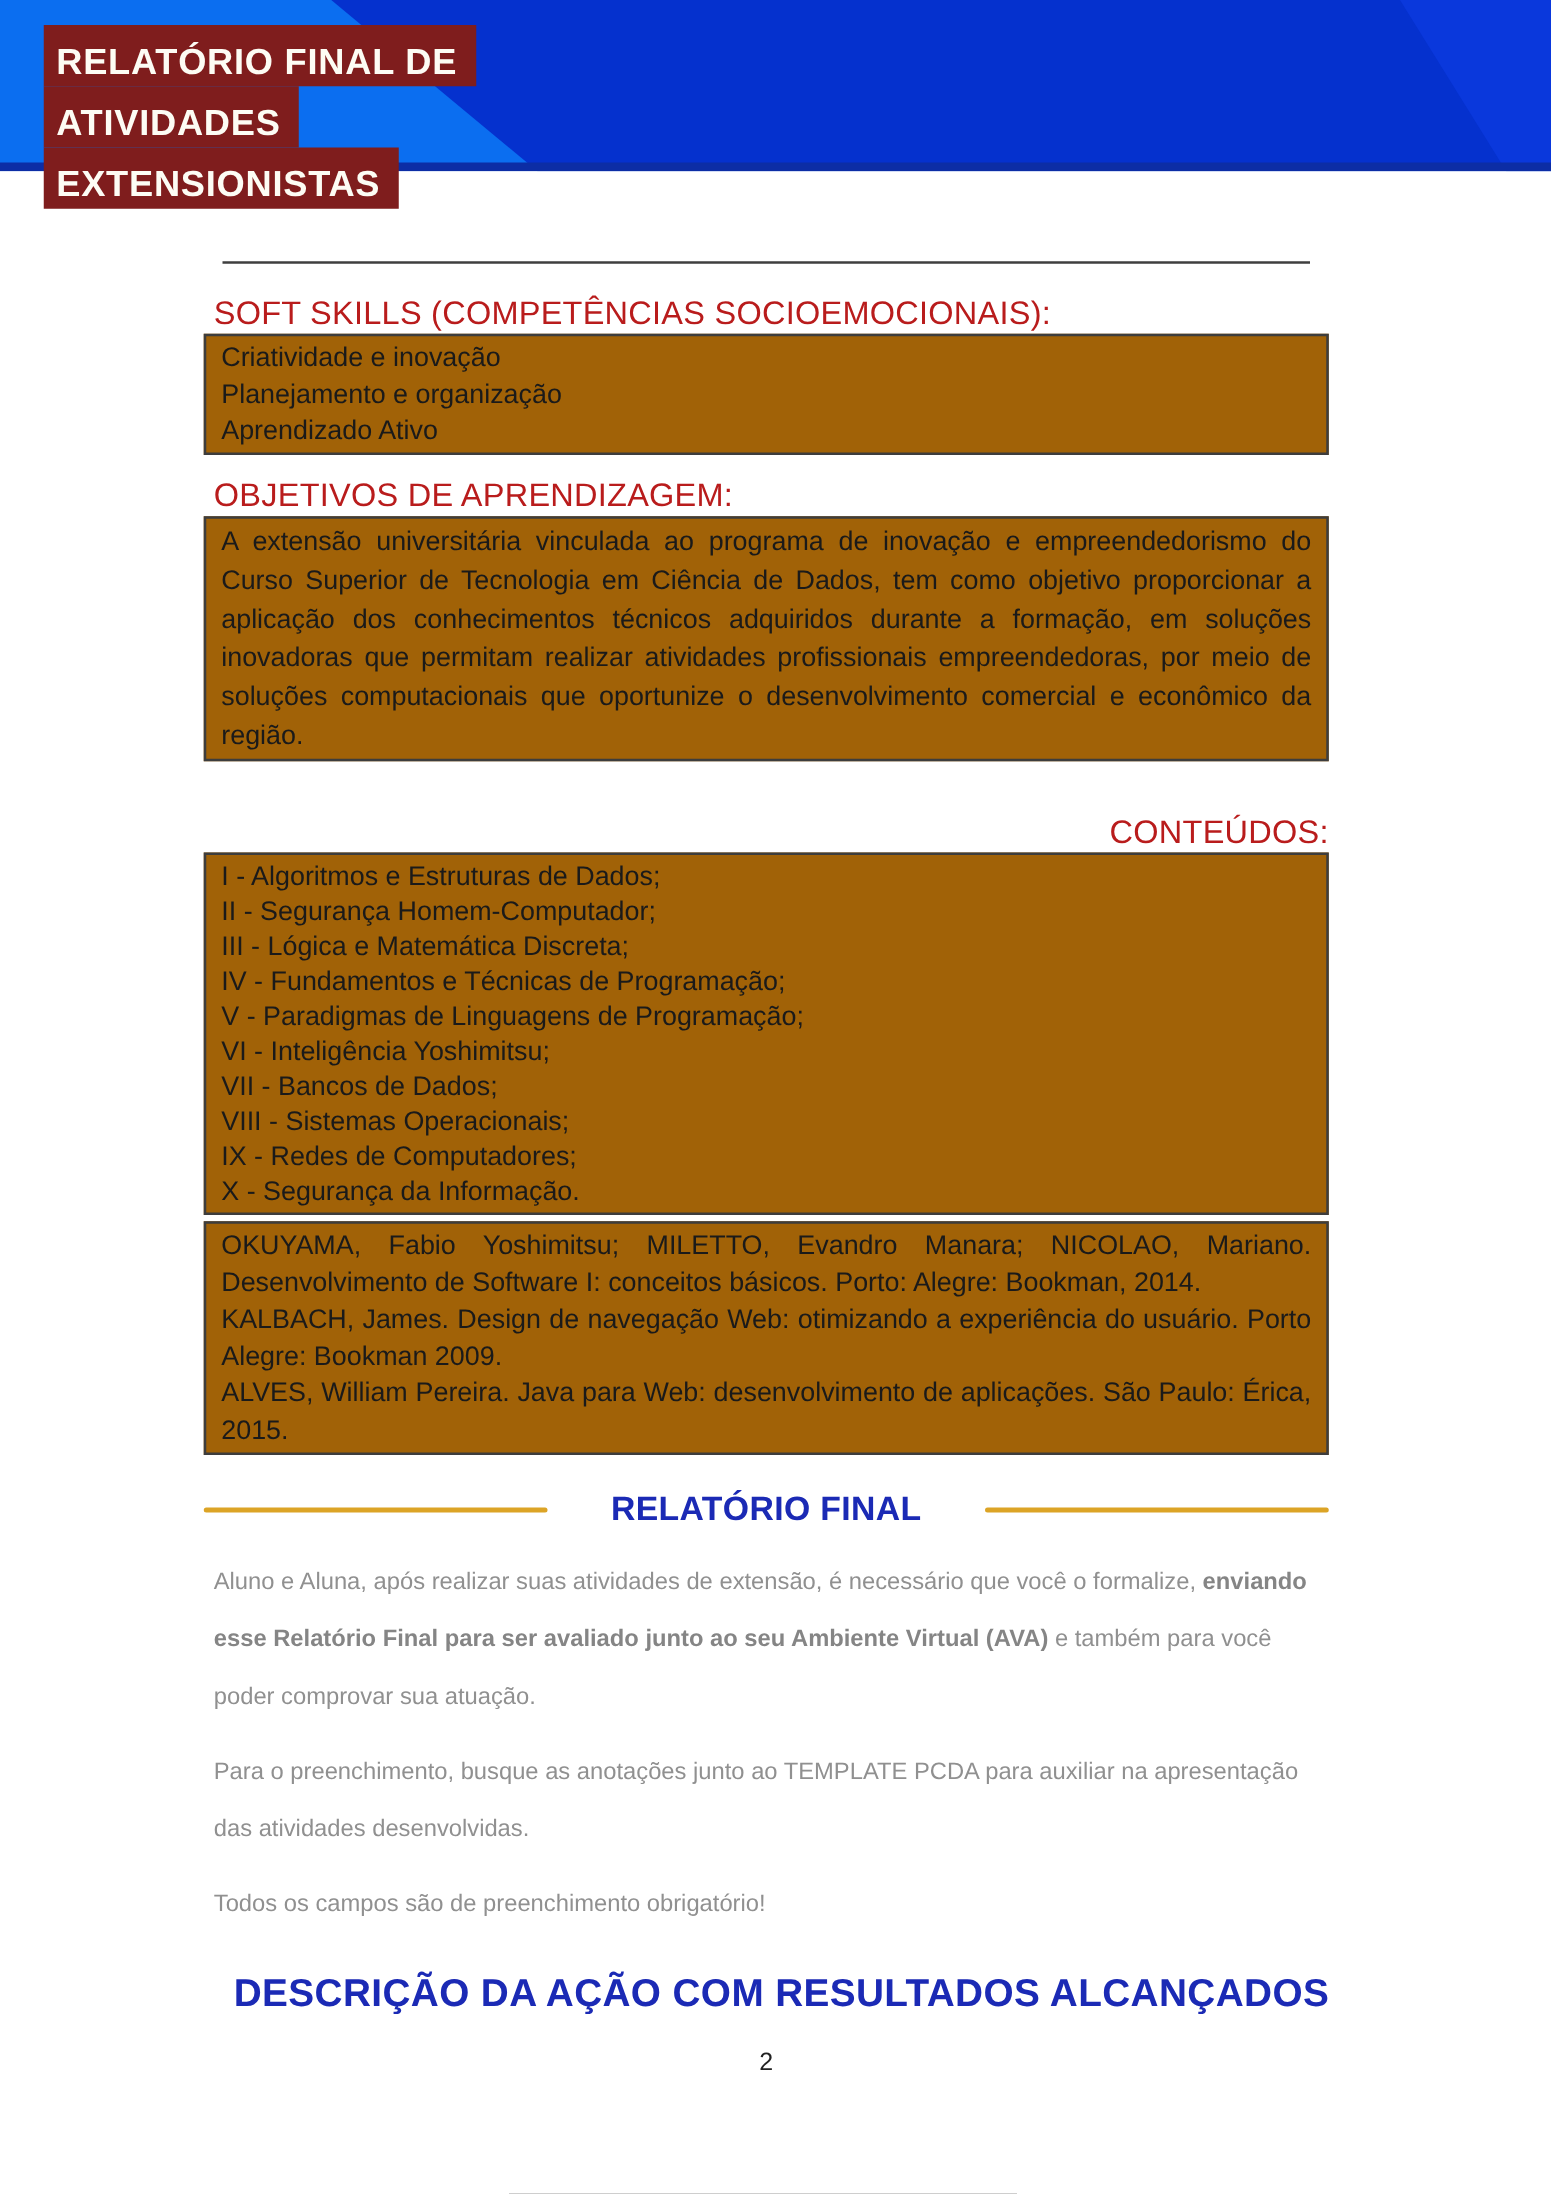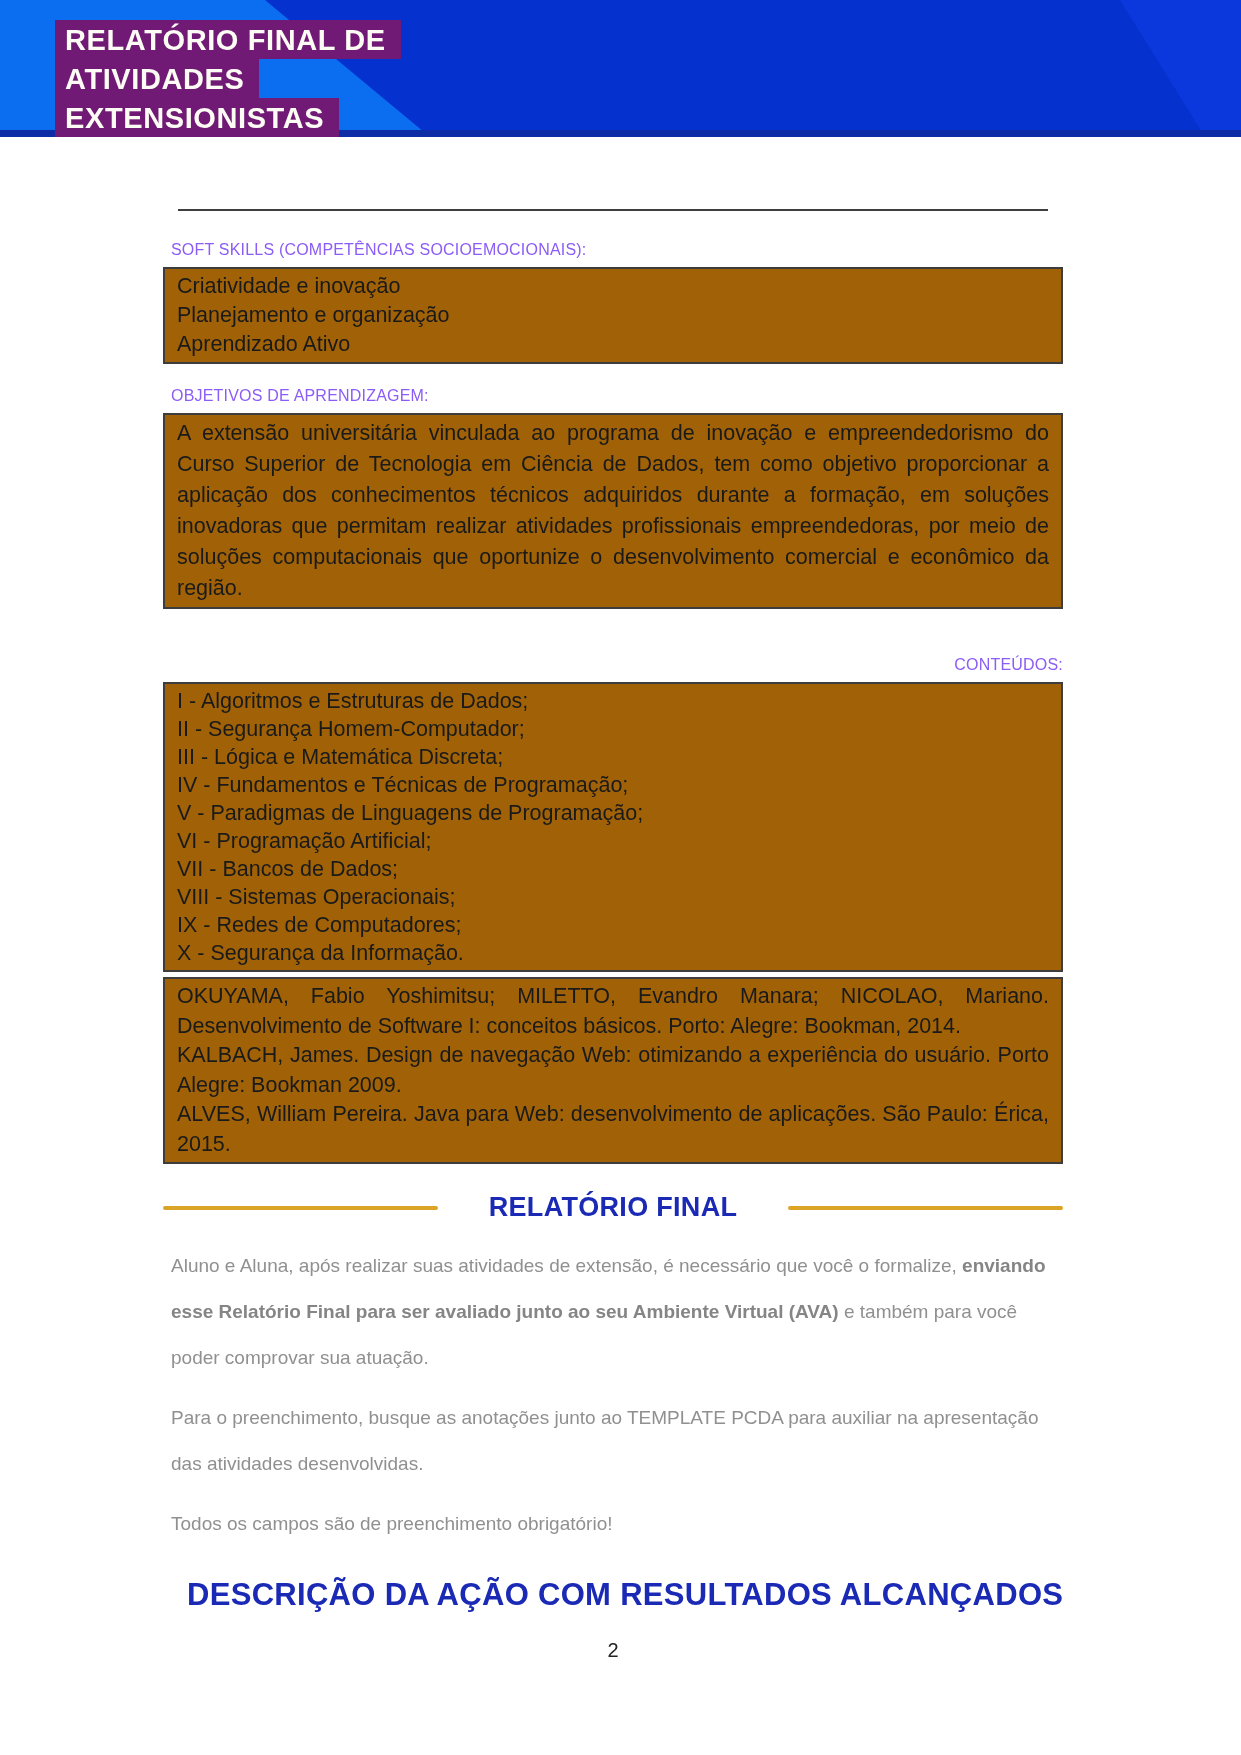--- a/index.html
+++ b/index.html
@@ -5,29 +5,29 @@
   html,body{margin:0;padding:0;background:#888;}
   .page{
     position:relative;width:1241px;height:1755px;background:#ffffff;
     font-family:"Liberation Sans", sans-serif;overflow:hidden;margin:0 auto;
   }
   
   .banner{position:absolute;top:0;left:0;width:1241px;height:137px;}
   .banner svg{display:block;}
   .banner-titles{position:absolute;top:20px;left:35px;}
   .banner-row{
-    display:table;background:#701a75;color:#fdfcf4;
+    display:table;background:#7f1d1d;color:#fdfcf4;
     font-size:29px;font-weight:bold;letter-spacing:.6px;
-    padding:5px 15px 3px 10px;line-height:31px;white-space:nowrap;margin-left:20px;
+    padding:15px 15px 3px 10px;line-height:31px;white-space:nowrap;
   }
   
   .content{position:absolute;left:163px;top:137px;width:900px;}
   .rule-top{margin:72px 0 0 15px;width:870px;height:2px;background:#3f3f3f;}
   .sec-heading{
-    color:#8b5cf6;font-size:16px;line-height:24px;margin:27px 0 0 8px;
+    color:#b91c1c;font-size:26px;line-height:24px;margin:27px 0 0 8px;
     letter-spacing:.2px;
   }
   .sec-heading.mt-lg{margin-top:44px;text-align:right;}
   .sec-heading.mt-md{margin-top:20px;}
   .box{
     margin-top:5px;background:#a16207;border:2px solid #3d3d3d;
     color:#1a1a1a;font-size:21.5px;padding:3px 12px;
   }
   .box .line{line-height:29px;}
   .box.tall .line{line-height:28px;}
@@ -91,21 +91,21 @@
     </div>
 
     <div class="sec-heading mt-lg">CONTEÚDOS:</div>
     <div class="box tall">
 
     <div class="line">I - Algoritmos e Estruturas de Dados;</div>
         <div class="line">II - Segurança Homem-Computador;</div>
         <div class="line">III - Lógica e Matemática Discreta;</div>
         <div class="line">IV - Fundamentos e Técnicas de Programação;</div>
         <div class="line">V - Paradigmas de Linguagens de Programação;</div>
-        <div class="line">VI - Programação Artificial;</div>
+        <div class="line">VI - Inteligência Yoshimitsu;</div>
         <div class="line">VII - Bancos de Dados;</div>
         <div class="line">VIII - Sistemas Operacionais;</div>
         <div class="line">IX - Redes de Computadores;</div>
         <div class="line">X - Segurança da Informação.</div>
       </div>
 
     <div class="box bib">
 
     <p class="just">OKUYAMA, Fabio Yoshimitsu; MILETTO, Evandro Manara; NICOLAO, Mariano. Desenvolvimento de Software I: conceitos básicos. Porto: Alegre: Bookman, 2014.</p>
         <p class="just">KALBACH, James. Design de navegação Web: otimizando a experiência do usuário. Porto Alegre: Bookman 2009.</p>

